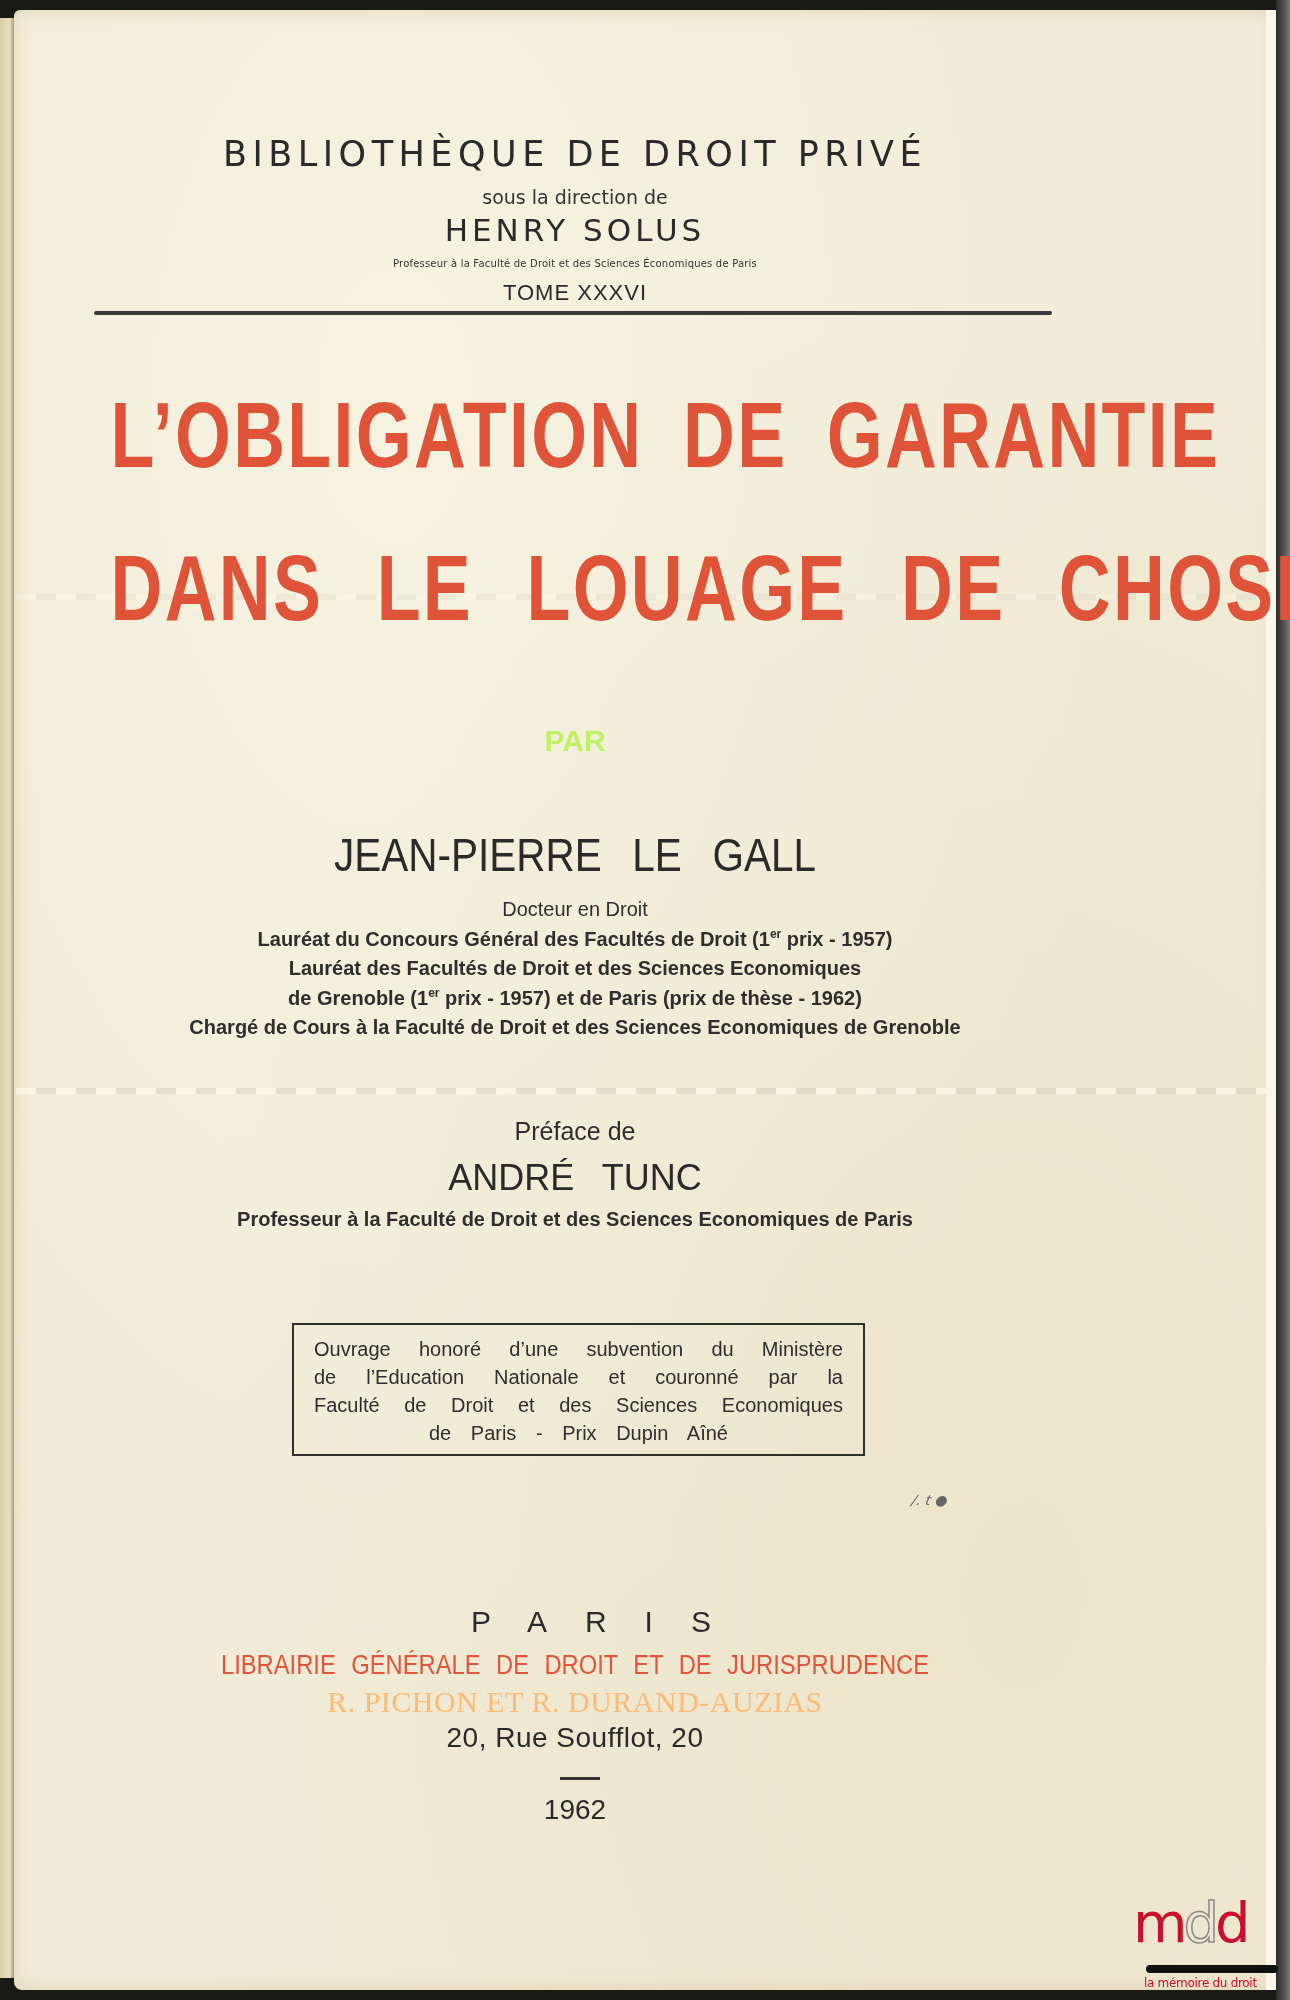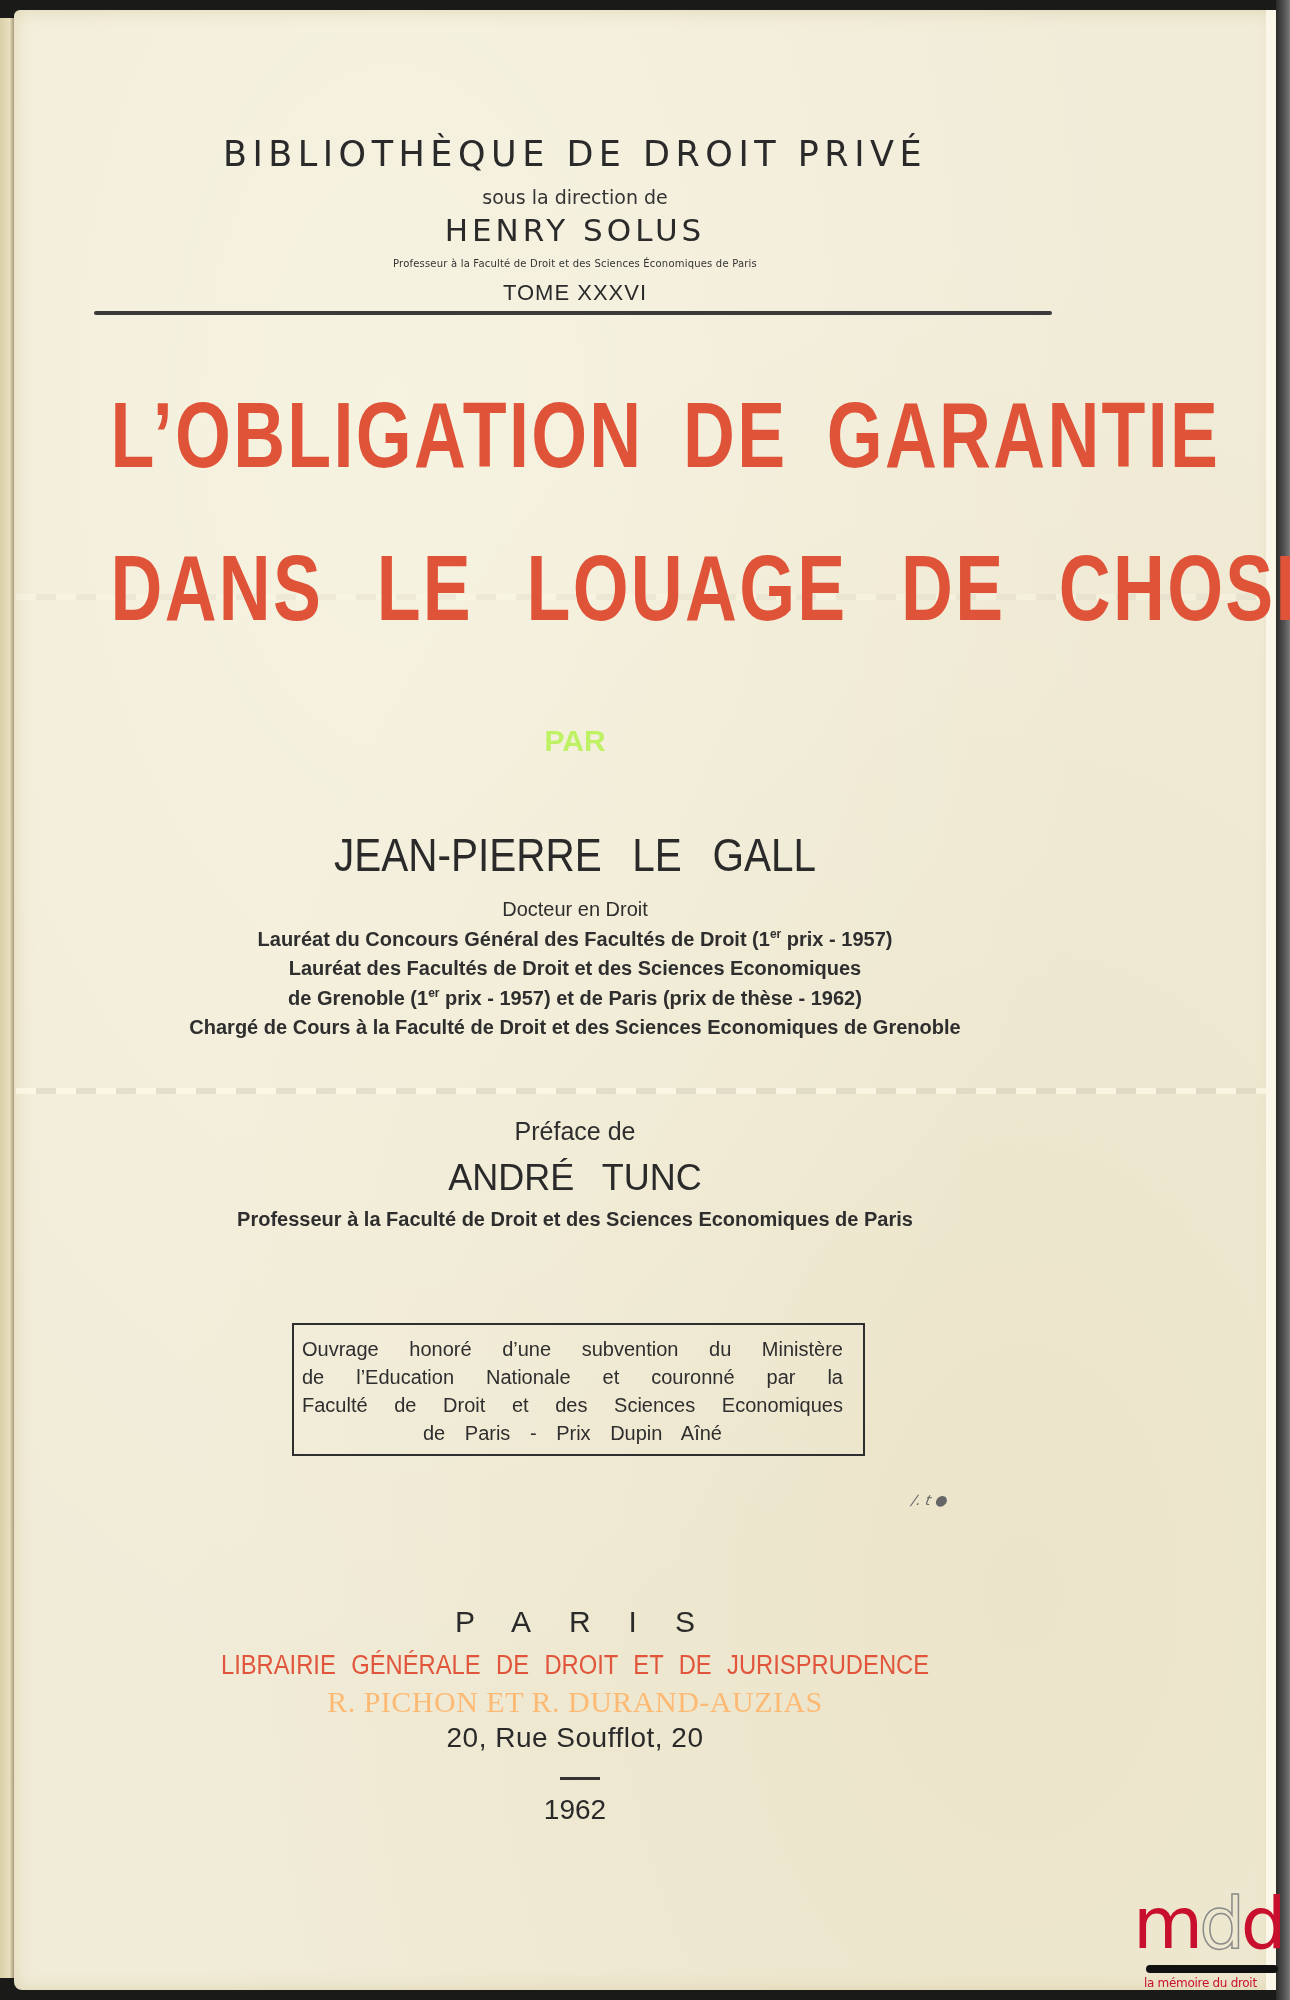--- a/index.html
+++ b/index.html
@@ -73,45 +73,45 @@
     .cred-3 { top: 986px; font-weight: bold; }
     .cred-4 { top: 1016px; font-weight: bold; }
     .cred sup { font-size: 12px; }
 
     .preface-label { top: 1117px; font-size: 25px; color: #2e2e2e; font-family: "Liberation Sans", sans-serif; }
     .preface-name { top: 1157px; font-size: 36px; color: #2a2a2a; font-family: "Liberation Sans", sans-serif; word-spacing: 18px; }
     .preface-role { top: 1208px; font-size: 20px; font-weight: bold; color: #2e2e2e; font-family: "Liberation Sans", sans-serif; }
 
     .notice-box {
       position: absolute; left: 292px; top: 1323px; width: 573px; height: 133px;
-      border: 2.5px solid #2f2f2f; padding: 10px 20px 0 8px;
+      border: 2.5px solid #2f2f2f; padding: 10px 20px 0 20px;
       font-family: "Liberation Sans", sans-serif; font-size: 20px; line-height: 28px; color: #2e2e2e;
       text-align: justify; text-align-last: center;
     }
     .notice-line { display: block; text-align: justify; text-align-last: justify; }
     .notice-line.last { text-align-last: center; word-spacing: 14px; }
 
     .stray-mark {
       position: absolute; left: 912px; top: 1492px; font-size: 14px; color: #666; font-style: italic;
       transform: skewX(-12deg);
     }
 
-    .city { top: 1605px; font-size: 30px; letter-spacing: 38px; color: #2a2a2a; font-family: "Liberation Sans", sans-serif; padding-left: 38px; }
+    .city { top: 1605px; font-size: 30px; letter-spacing: 38px; color: #2a2a2a; font-family: "Liberation Sans", sans-serif; padding-left: 38px; margin-left: 16px; }
     .publisher-red {
       top: 1650px; font-size: 27px; color: #e0553b; font-family: "Liberation Sans", sans-serif;
       transform: scaleX(0.88); transform-origin: center; word-spacing: 10px;
     }
     .publisher-names { top: 1685px; font-size: 30px; color: #fdba74; font-family: Liberation Serif, serif; letter-spacing: 0.5px; }
     .publisher-address { top: 1722px; font-size: 28px; color: #2a2a2a; font-family: "Liberation Sans", sans-serif; letter-spacing: 0.5px; }
     .dash-rule { position: absolute; left: 560px; top: 1777px; width: 40px; height: 3px; background: #333; }
     .year { top: 1794px; font-size: 28px; color: #2a2a2a; font-family: "Liberation Sans", sans-serif; }
 
     
     .logo { position: absolute; left: 1130px; top: 1893px; width: 150px; height: 100px; }
-    .logo-letters { position: absolute; left: 3px; top: -6px; font-family: "DejaVu Sans", sans-serif; font-size: 72px; line-height: 72px; letter-spacing: -4px; }
+    .logo-letters { position: absolute; left: 3px; top: -6px; font-family: "DejaVu Sans", sans-serif; font-size: 56px; line-height: 72px; letter-spacing: -4px; }
     .logo-m, .logo-d2 { color: #c8102e; }
     .logo-d1 { color: transparent; -webkit-text-stroke: 1.5px #8a8a8a; }
     .logo-bar { position: absolute; left: 16px; top: 72px; width: 132px; height: 8px; background: #111; border-radius: 4px; }
     .logo-tagline { position: absolute; left: 14px; top: 83px; font-size: 12px; color: #c8102e; font-family: "DejaVu Sans", sans-serif; white-space: nowrap; letter-spacing: -0.3px; }
   </style>
 </head>
 <body>
 
 <div class="left-edge"></div>
 <div class="paper"></div>

